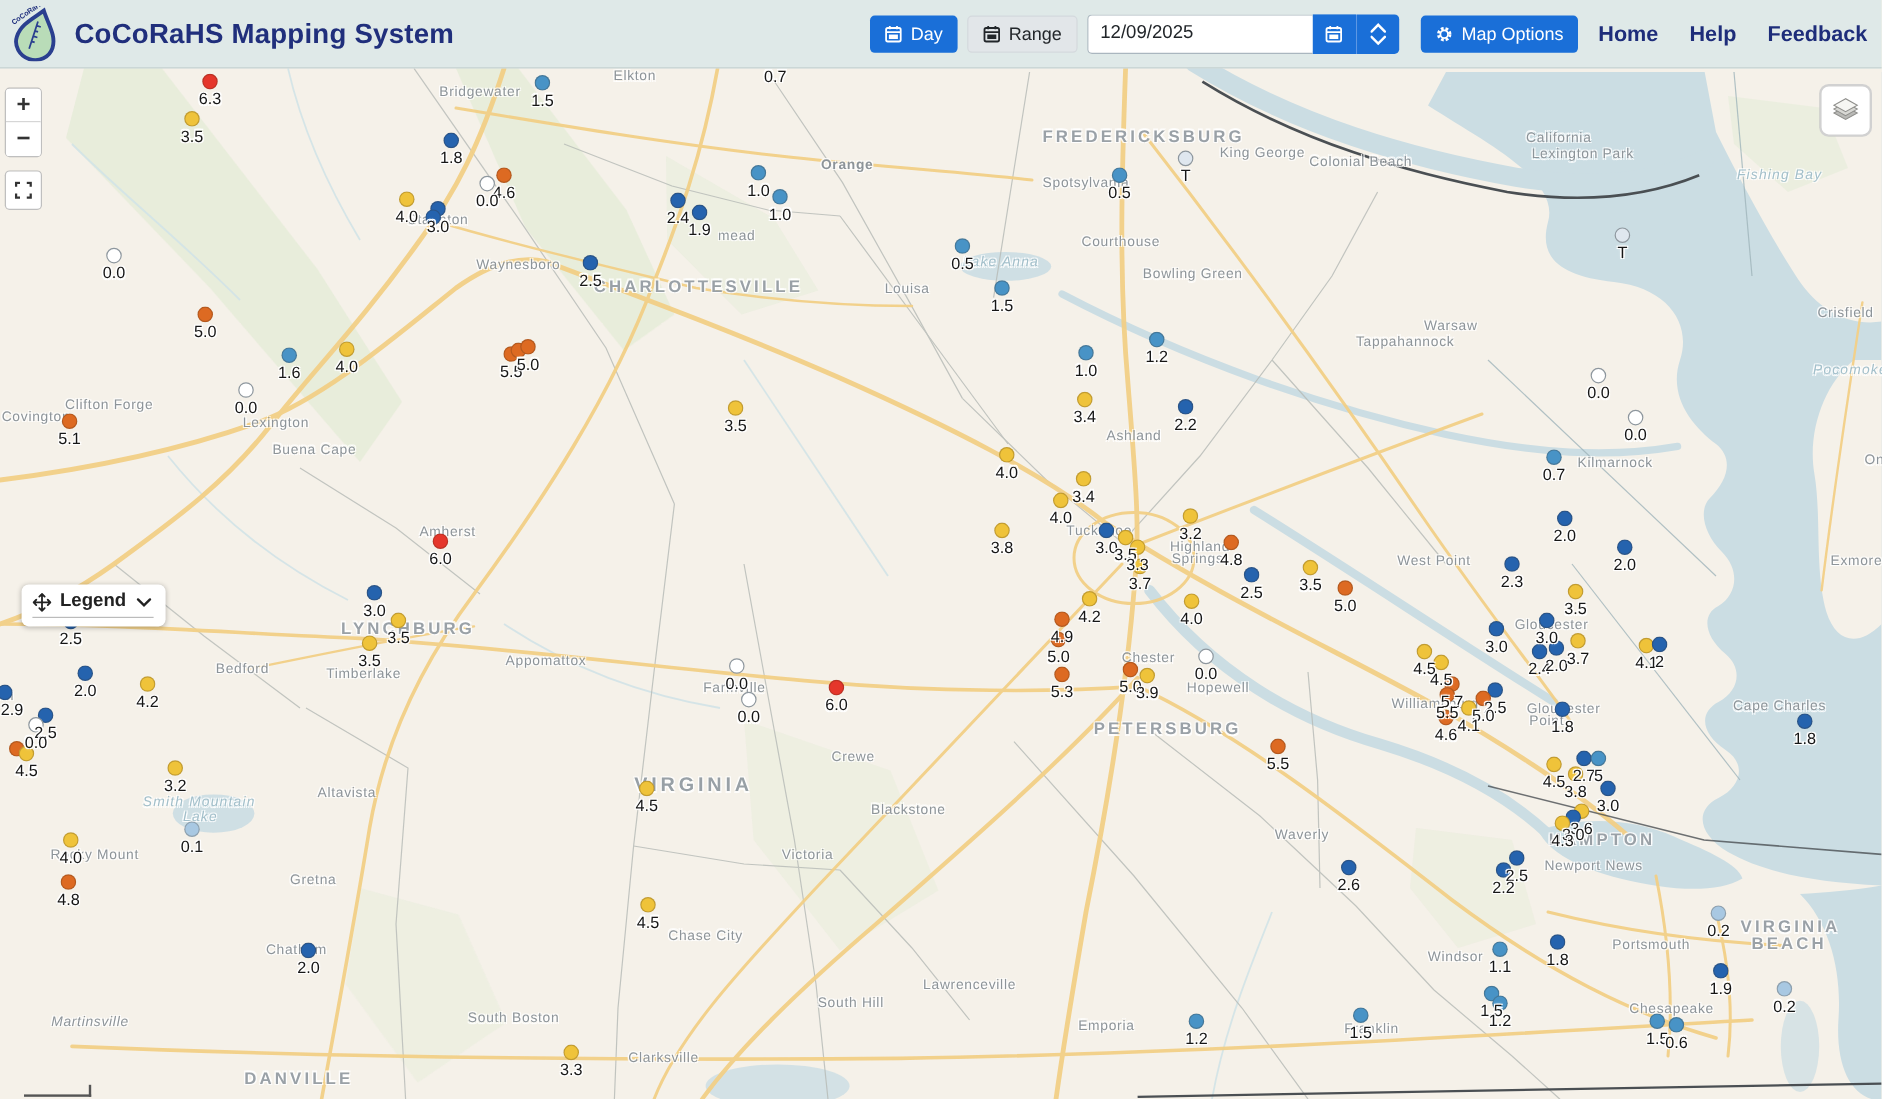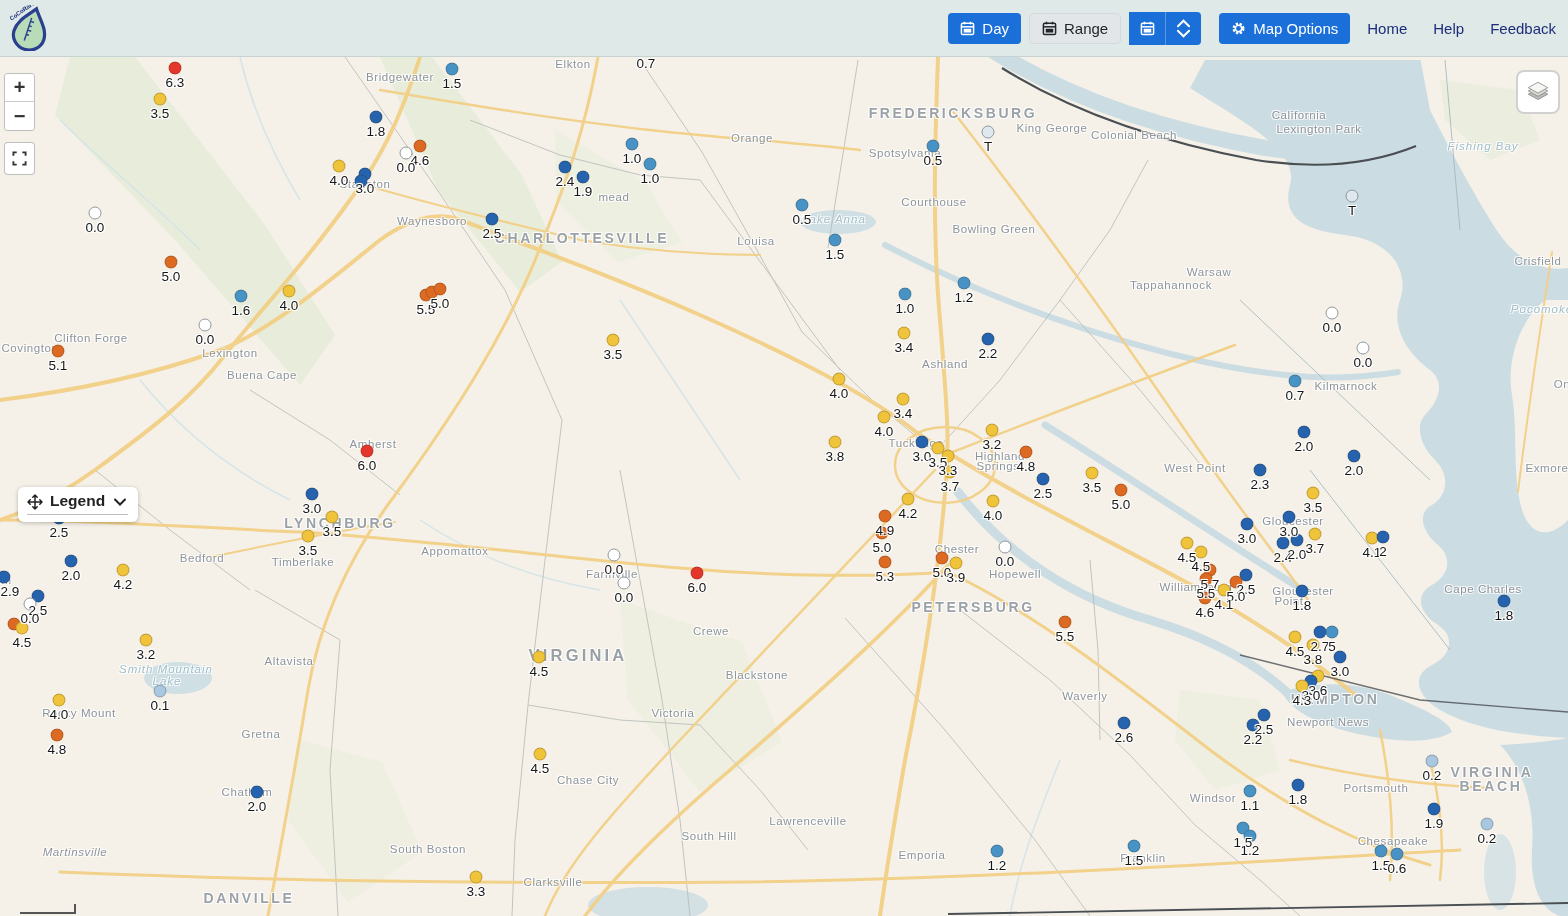--- a/index.html
+++ b/index.html
@@ -18,21 +18,21 @@
   .btn-blue { background:#1a6fd8; color:#fff; }
   .btn-gray { background:#e2e6e9; color:#22262a; border:1px solid #d4d9dd; }
   .ico { width:15px; height:15px; display:block; }
   .date-group { display:flex; align-items:center; height:33px; }
   .date-input { width:188px; height:33px; border:1px solid #aab6bf; border-right:none; border-radius:4px 0 0 4px;
                 padding:0 10px; font-size:15.5px; color:#212529; font-family:inherit; background:#fff; }
   .date-btn { width:36px; height:33px; background:#1a6fd8; border:none; display:flex; align-items:center;
               justify-content:center; cursor:pointer; }
   .date-btn.cal { border-radius:0; }
   .date-btn.spin { border-radius:0 4px 4px 0; border-left:1px solid #5d97e4; flex-direction:column; gap:1px; }
-  .nav-link { font-size:15px; font-weight:normal; color:#1e2d7a; text-decoration:none; padding:0 9px; cursor:pointer; }
+  .nav-link { font-size:18px; font-weight:bold; color:#1e2d7a; text-decoration:none; padding:0 9px; cursor:pointer; }
 
   
   .map { position:absolute; inset:0; z-index:1; }
   .map svg.bg { position:absolute; left:0; top:0; }
   .town { position:absolute; transform:translate(-50%,-50%); white-space:nowrap; color:#8d9499; font-size:11.5px;
           font-weight:500; letter-spacing:.6px; z-index:2;
           text-shadow:-1px -1px 0 rgba(255,255,255,.8),1px -1px 0 rgba(255,255,255,.8),-1px 1px 0 rgba(255,255,255,.8),1px 1px 0 rgba(255,255,255,.8); }
   .town.city { font-size:14px; letter-spacing:2.6px; color:#9aa1a7; font-weight:600; }
   .town.state { font-size:16.5px; letter-spacing:3.2px; color:#98a0a6; font-weight:600; }
   .town.water { font-style:italic; color:#a2bfca; letter-spacing:1px; }
@@ -179,26 +179,26 @@
 
       <g fill="none" stroke="#4a4f53" stroke-width="1.8">
         <path d="M1002,68 C1082,118 1172,144 1256,160 C1320,170 1372,164 1416,146" stroke-width="2.2"></path>
         <path d="M948,914 L1568,903"></path>
         <path d="M1240,655 L1420,700 L1568,712" stroke-width="1.4" opacity="0.8"></path>
       </g>
     </svg>
 
     <div id="towns-layer">
         <div class="town" style="left: 400px; top: 77px;">Bridgewater</div>
-        <div class="town" style="left: 529px; top: 64px; margin-left: 44px;">Elkton</div>
+        <div class="town" style="left: 529px; top: 64px;">Elkton</div>
         <div class="town" style="left: 365px; top: 184px;">Staunton</div>
         <div class="town" style="left: 432px; top: 221px;">Waynesboro</div>
         <div class="town city" style="left: 582px; top: 238px;">CHARLOTTESVILLE</div>
         <div class="town" style="left: 614px; top: 197px;">mead</div>
-        <div class="town" style="left: 752px; top: 138px;">Orange</div>
+        <div class="town" style="left: 706px; top: 138px; font-weight: bold;">Orange</div>
         <div class="town" style="left: 756px; top: 241px;">Louisa</div>
         <div class="town water" style="left: 834px; top: 219px;">Lake Anna</div>
         <div class="town city" style="left: 953px; top: 113px;">FREDERICKSBURG</div>
         <div class="town" style="left: 905px; top: 153px;">Spotsylvania</div>
         <div class="town" style="left: 934px; top: 164px; margin-top: 38px;">Courthouse</div>
         <div class="town" style="left: 1052px; top: 128px;">King George</div>
         <div class="town" style="left: 1134px; top: 135px;">Colonial Beach</div>
         <div class="town" style="left: 1299px; top: 115px; text-align: right;">California</div>
         <div class="town" style="left: 1319px; top: 129px;">Lexington Park</div>
         <div class="town" style="left: 994px; top: 229px;">Bowling Green</div>
@@ -668,36 +668,38 @@
   </div>
 
   <div class="scalebar"></div>
 
   <div class="header">
     <svg class="logo" viewBox="0 0 48 50">
       <path d="M24 3 C31 13 42 21 42 33 A17 16 0 1 1 8 33 C8 21 17 13 24 3 Z" fill="#b9dcb8" stroke="#2a3f8f" stroke-width="3.5" transform="rotate(18 24 26)"></path>
       <path d="M22 14 L22 40 M22 18 h4 M22 23 h3 M22 28 h4 M22 33 h3" stroke="#2a3f8f" stroke-width="1.6" fill="none" transform="rotate(18 24 26)"></path>
       <text x="3" y="13" font-size="6.5" fill="#1f2f7d" font-weight="bold" transform="rotate(-35 10 14)" font-family="Liberation Sans, sans-serif">CoCoRaHS</text>
     </svg>
+    <div class="app-title">CoCoRaHS Mapping System</div>
     <div class="hspacer"></div>
 
     <div class="hgroup">
       <button class="btn btn-blue">
         <svg class="ico">
             <use href="#ico-cal"></use>
           </svg>
         <span>Day</span>
       </button>
       <button class="btn btn-gray">
         <svg class="ico">
             <use href="#ico-cal"></use>
           </svg>
         <span>Range</span>
       </button>
       <div class="date-group">
+        <input class="date-input" type="text" value="12/09/2025" style="">
         <button class="date-btn cal">
           <svg class="ico" style="color:#fff">
               <use href="#ico-cal"></use>
             </svg>
         </button>
         <button class="date-btn spin">
           <svg width="13" height="9" viewBox="0 0 14 9">
               <path d="M1 7.5 L7 1.5 L13 7.5" fill="none" stroke="#fff" stroke-width="2.2" stroke-linecap="round"></path>
             </svg>
           <svg width="13" height="9" viewBox="0 0 14 9">

